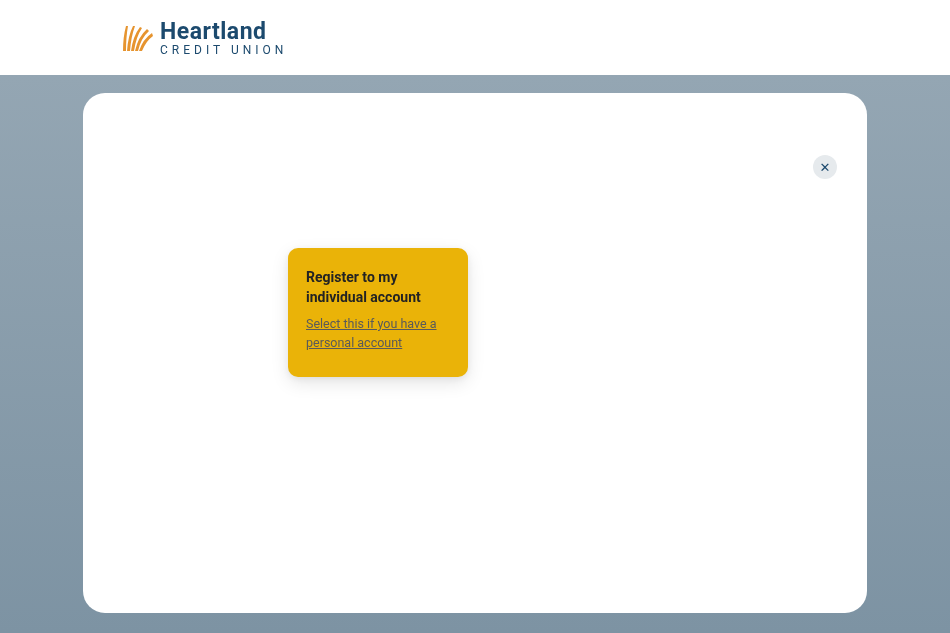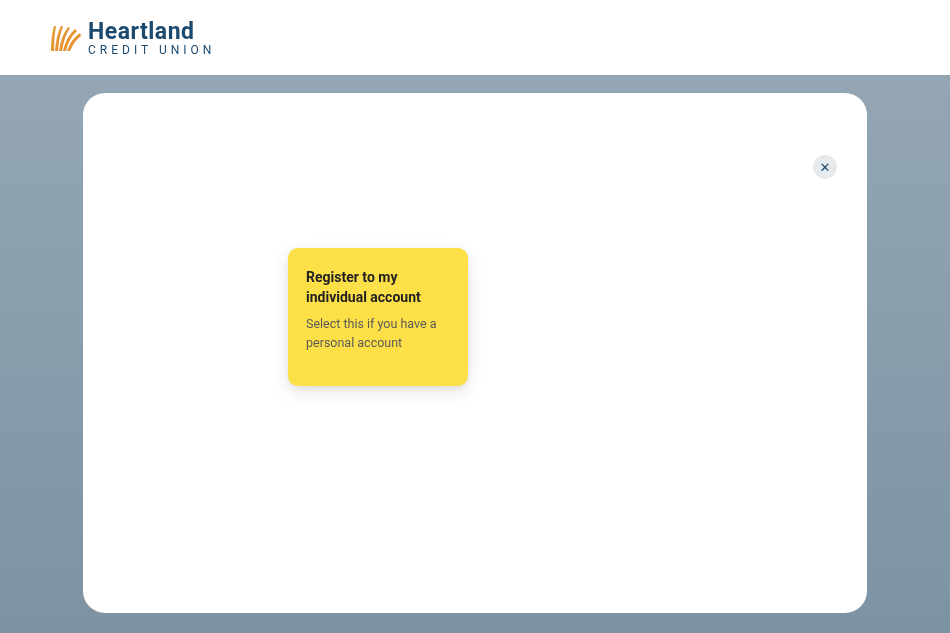--- a/index.html
+++ b/index.html
@@ -12,21 +12,21 @@
       width: 950px;
       height: 633px;
       background: #fff;
       overflow: hidden;
     }
     .header {
       height: 75px;
       background: #fff;
       display: flex;
       align-items: center;
-      padding-left: 48px;
+      padding-left: 120px;
     }
     .logo {
       display: flex;
       align-items: center;
       gap: 6px;
     }
     .logo-icon svg {
       display: block;
     }
     .logo-text {
@@ -90,37 +90,38 @@
       font-weight: 700;
       color: #232323;
       margin-bottom: 24px;
     }
     .cards {
       display: flex;
       gap: 14px;
     }
     .card {
       width: 180px;
-      background: #fde047;
+      background: #eab308;
       border-radius: 10px;
-      padding: 20px 18px 33px 18px;
+      padding: 20px 18px 24px 18px;
       box-shadow: 0 6px 18px rgba(0,0,0,0.10), 0 2px 6px rgba(0,0,0,0.06);
       cursor: pointer;
     }
     .card-title {
       font-size: 14px;
       font-weight: 700;
       color: #232323;
       line-height: 1.4;
       margin-bottom: 8px;
     }
     .card-desc {
       font-size: 12.5px;
       color: #5a5a5a;
       line-height: 1.5;
+      text-decoration: underline;
     }
   </style>
 </head>
 <body>
 
 <div class="header">
   <div class="logo">
     <span class="logo-icon">
       <svg width="34" height="30" viewBox="0 0 34 30">
         <g fill="#e6942f">

